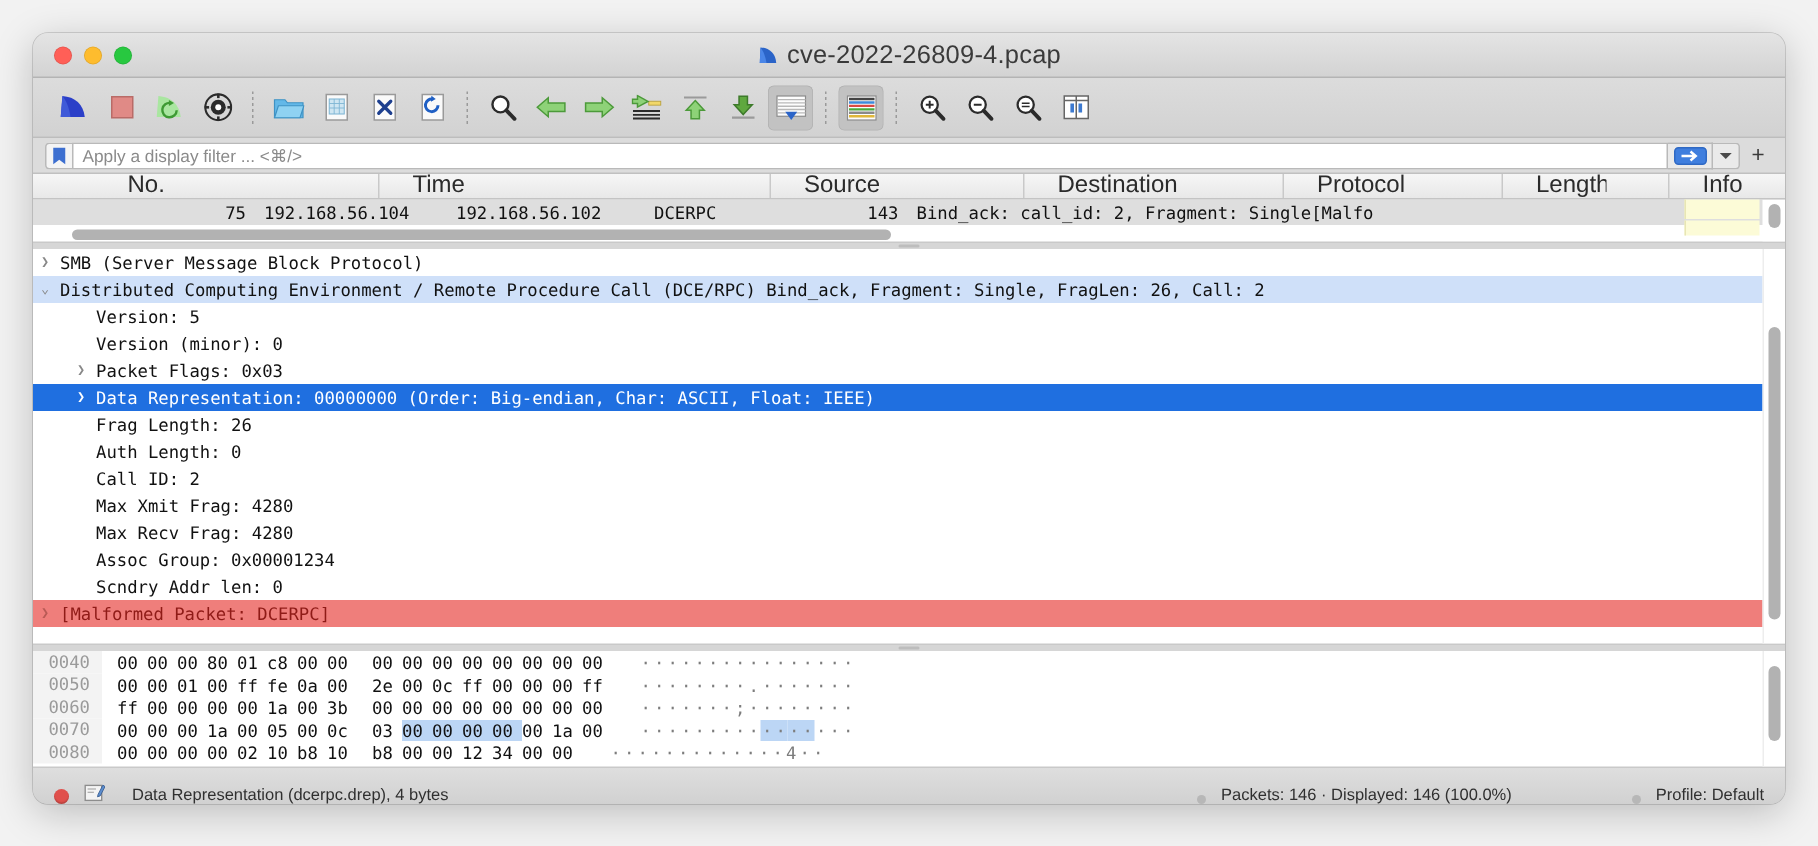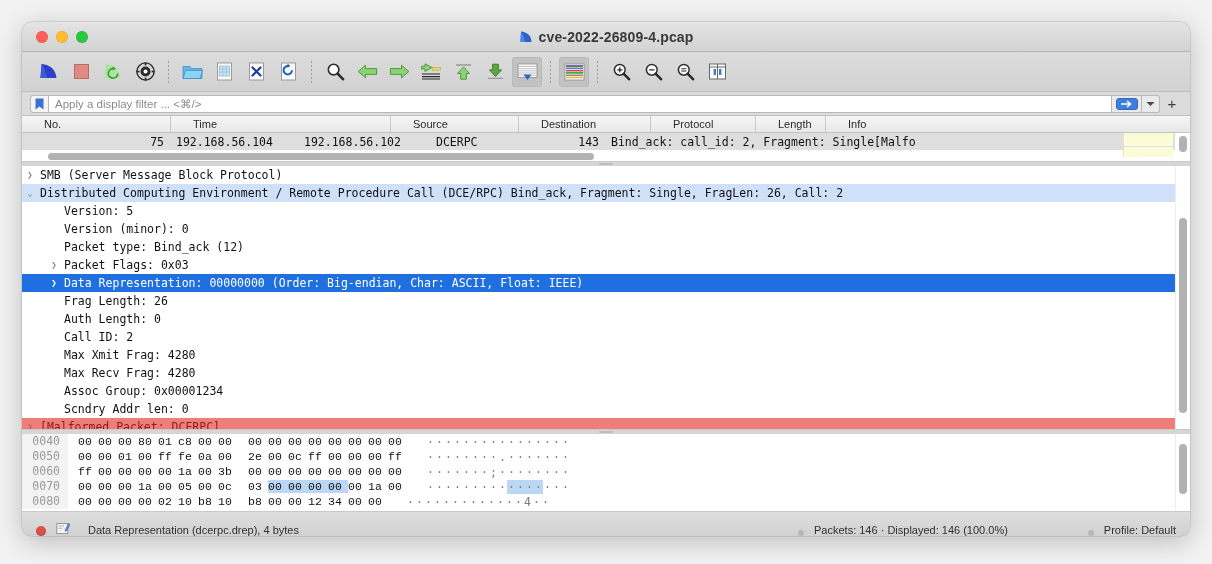--- a/index.html
+++ b/index.html
@@ -29,21 +29,21 @@
   .traffic { display:flex; gap:8px; margin-left:14px; }
   .tl { width:12px;height:12px;border-radius:50%; }
   .tl.red{background:#ff5f57;box-shadow:inset 0 0 0 .5px rgba(0,0,0,.12);}
   .tl.yel{background:#febc2e;box-shadow:inset 0 0 0 .5px rgba(0,0,0,.12);}
   .tl.grn{background:#28c840;box-shadow:inset 0 0 0 .5px rgba(0,0,0,.12);}
   #title-wrap {
     position:absolute; left:0; right:0; top:0; bottom:0;
     display:flex; align-items:center; justify-content:center; gap:6px;
     pointer-events:none;
   }
-  #title-text { font-size:14px; font-weight:bold; color:#3a3a3a; letter-spacing:.15px; }
+  #title-text { font-size:17px; font-weight:normal; color:#3a3a3a; letter-spacing:.15px; }
   .fin { width:14px; height:12px; display:block; }
   
   #toolbar {
     height:40px; flex:0 0 40px;
     background:linear-gradient(to bottom,#dcdcdc,#d2d2d2);
     border-bottom:0.5px solid #bdbdbd;
     display:flex; align-items:center; padding-left:12px; gap:2px;
   }
   .tbtn {
     width:30px; height:30px;
@@ -81,23 +81,23 @@
     border-radius:0 3px 3px 0;
     display:flex;align-items:center;justify-content:center;
   }
   #filter-plus { width:24px;height:18px; display:flex;align-items:center;justify-content:center;
                  font-size:15px;color:#3b3b3b; }
   
   #packetlist { flex:0 0 46px; background:#fff; position:relative; overflow:hidden;
                 border-bottom:0.5px solid #c9c9c9; display:flex; flex-direction:column;}
   #plheader { height:17px; background:linear-gradient(to bottom,#f6f6f6,#e8e8e8);
               border-bottom:.5px solid #c4c4c4; display:flex; position:relative; }
-  #plheader .col { font-size:11px; color:#2b2b2b; padding-left:22px;
+  #plheader .col { font-size:16px; color:#2b2b2b; padding-left:22px;
                    border-left:.5px solid #c9c9c9; display:flex; align-items:center;
-                   overflow:hidden; white-space:nowrap; }
+                   overflow:hidden; white-space:nowrap;margin-left:41px; }
   #plheader .col:first-child{border-left:none;}
   #plrow { height:17px; background:#dedede; display:flex; font-family:"DejaVu Sans Mono",monospace;
            font-size:11.5px; color:#111; align-items:center; }
   #plrow .cell { padding:16px 6px; white-space:nowrap; overflow:hidden; display:flex; align-items:center; }
   .num-right { justify-content:flex-end; }
   #pl-hscroll { position:absolute; left:26px; bottom:1px; height:7px; width:546px;
                 background:#b2b2b2; border-radius:4px; }
   #pl-yellow1 { position:absolute; right:17px; top:17px; width:50px; height:13px;
                 background:#fcfbd7; border-left:.5px solid #e8e6b4;}
   #pl-yellow2 { position:absolute; right:17px; top:31px; width:50px; height:10px;
@@ -122,21 +122,21 @@
                  background:#b2b2b2; border-radius:4px; }
   #det-trackbg { position:absolute; right:0; top:0; width:15px; bottom:0; background:#fff;
                  border-left:.5px solid #ededed; }
   
   #hexpane { flex:0 0 78px; background:#fff; position:relative; overflow:hidden;
              border-bottom:0.5px solid #c9c9c9; }
   .hrow { height:15px; display:flex; align-items:center;
           font-family:"DejaVu Sans Mono",monospace; font-size:11.5px; color:#111; }
   .hoff { width:46px; flex:0 0 46px; color:#9a9a9a; text-align:right; padding-right:8px;
           background:#f3f3f3; height:15px; line-height:15px; }
-  .hbytes { padding-left:10px; letter-spacing:0px;font-family:Liberation Mono, monospace; }
+  .hbytes { padding-left:10px; letter-spacing:0px; }
   .hbytes .b { display:inline-block; width:20px; }
   .hbytes .gap { display:inline-block; width:10px; }
   .hasc { padding-left:18px; color:#7d7d7d; letter-spacing:0px; }
   .hasc .a { display:inline-block; width:9px; text-align:center; }
   .hl { background:#bcd6f5; }
   #hex-vscroll { position:absolute; right:3px; top:10px; width:8px; height:50px;
                  background:#b2b2b2; border-radius:4px; }
   #hex-trackbg { position:absolute; right:0; top:0; width:15px; bottom:0; background:#fff;
                  border-left:.5px solid #ededed; }
   
@@ -439,25 +439,20 @@
         </div>
         <div class="drow">
           <span style="width: 24px; flex: 0 0 24px;"></span>
           <span class="tw"></span>
           <span class="dtext">Version: 5</span>
         </div>
         <div class="drow">
           <span style="width: 24px; flex: 0 0 24px;"></span>
           <span class="tw"></span>
           <span class="dtext">Version (minor): 0</span>
-        </div>
-        <div class="drow">
-          <span style="width: 24px; flex: 0 0 24px;"></span>
-          <span class="tw"></span>
-          <span class="dtext">Packet type: Bind_ack (12)</span>
         </div>
         <div class="drow">
           <span style="width: 24px; flex: 0 0 24px;"></span>
           <span class="tw">❯</span>
           <span class="dtext">Packet Flags: 0x03</span>
         </div>
         <div class="drow sel-blue">
           <span style="width: 24px; flex: 0 0 24px;"></span>
           <span class="tw">❯</span>
           <span class="dtext">Data Representation: 00000000 (Order: Big-endian, Char: ASCII, Float: IEEE)</span>

